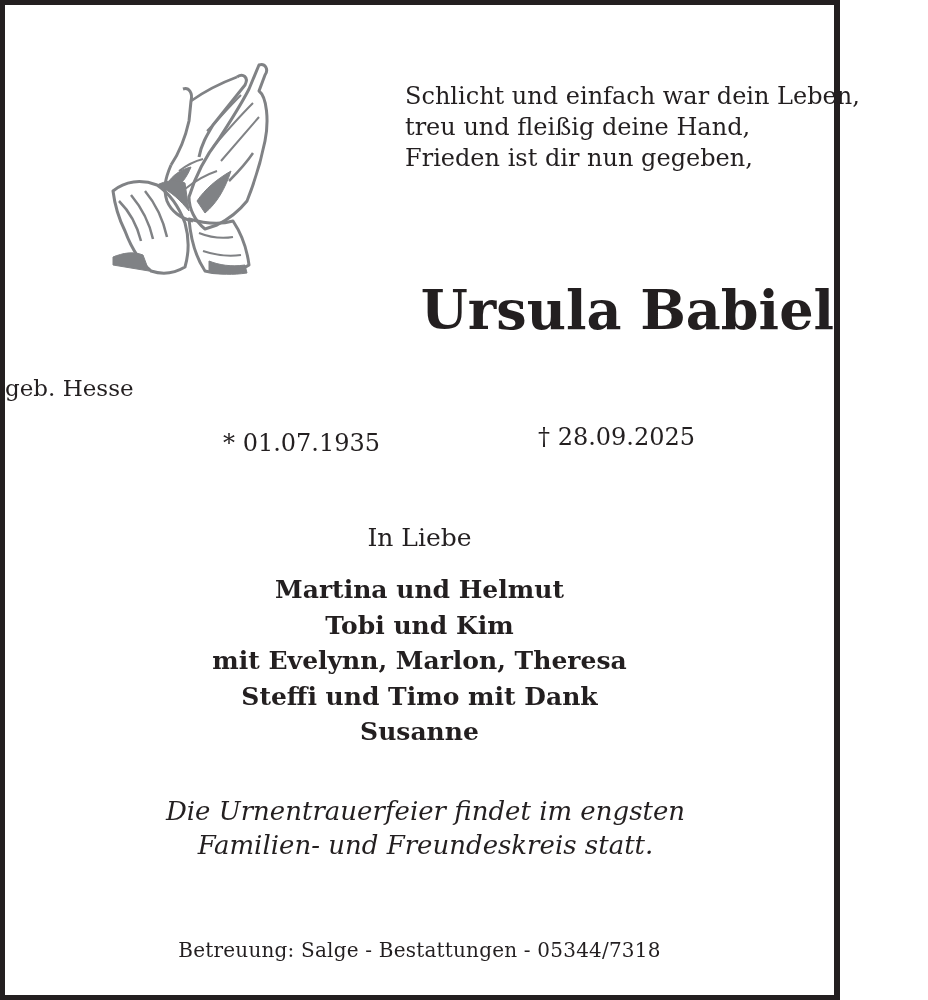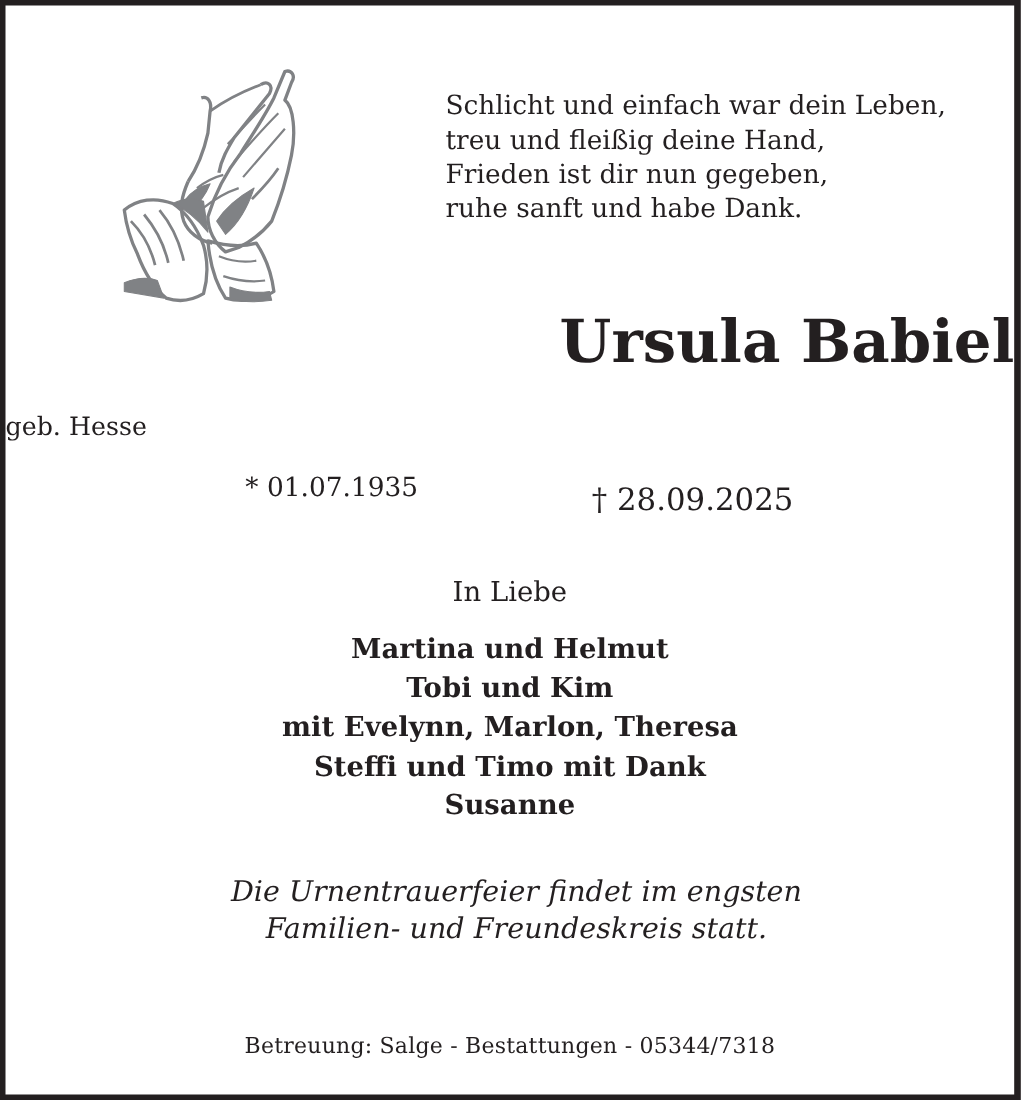--- a/index.html
+++ b/index.html
@@ -1,19 +1,19 @@
 <!DOCTYPE html>
 <html><head>
   <meta charset="utf-8">
   <style>
     html, body { margin: 0; padding: 0; background: #ffffff; }
     body { width: 928px; height: 1000px; overflow: hidden; }
     .frame {
       position: absolute; left: 0; top: 0;
-      width: 928px; height: 1000px; box-sizing: border-box;
+      width: 840px; height: 1000px; box-sizing: border-box;
       border: 5px solid #231f20;
       border-right-width: 6px; border-bottom-width: 5px;
       background: #fff;
       font-family: "DejaVu Serif", "Liberation Serif", serif;
       color: #231f20;
     }
     .hands { position: absolute; left: 104px; top: 56px; width: 164px; height: 216px; }
     .poem {
       position: absolute; left: 400px; top: 76px;
       font-size: 24px; line-height: 31px; color: #231f20;
@@ -22,21 +22,21 @@
     .poem div { margin: 0; }
     .name {
       position: absolute; left: 0; right: 0; top: 272px; text-align: right;
       font-size: 54px; font-weight: bold; line-height: 66px; letter-spacing: 0px;
     }
     .maiden {
       position: absolute; left: 0; right: 0; top: 368px; text-align: left;
       font-size: 23px; line-height: 30px;
     }
     .born { position: absolute; left: 218px; top: 422px; font-size: 24px; line-height: 32px; }
-    .died { position: absolute; left: 533px; top: 434px; font-size: 28px; line-height: 32px; }
+    .died { position: absolute; left: 533px; top: 416px; font-size: 24px; line-height: 32px; }
     .love {
       position: absolute; left: 0; right: 0; top: 517px; text-align: center;
       font-size: 25px; line-height: 32px;
     }
     .family {
       position: absolute; left: 0; right: 0; top: 567px; text-align: center;
       font-size: 25px; line-height: 35.5px; font-weight: bold;
     }
     .service {
       position: absolute; left: 0; right: 0; top: 789px; text-align: center;
@@ -75,21 +75,20 @@
       <path d="M90 172 C100 176 112 178 124 176 M94 190 C106 194 118 196 132 194" fill="none" stroke-width="2"></path>
       <path d="M100 200 C110 204 122 206 136 204 L138 212 C124 214 110 214 100 210 Z"></path>
       <path d="M48 124 C56 120 66 118 76 122 L80 150 C72 140 62 130 48 124 Z"></path>
     </g>
   </svg>
 
   <div class="poem">
     <div>Schlicht und einfach war dein Leben,</div>
     <div>treu und fleißig deine Hand,</div>
     <div>Frieden ist dir nun gegeben,</div>
-    <div>ruhe sanft und habe Dank.</div>
   </div>
 
   <div class="name">Ursula Babiel</div>
   <div class="maiden">geb. Hesse</div>
   <div class="born">* 01.07.1935</div>
   <div class="died">† 28.09.2025</div>
 
   <div class="love">In Liebe</div>
   <div class="family">
     <div>Martina und Helmut</div>

